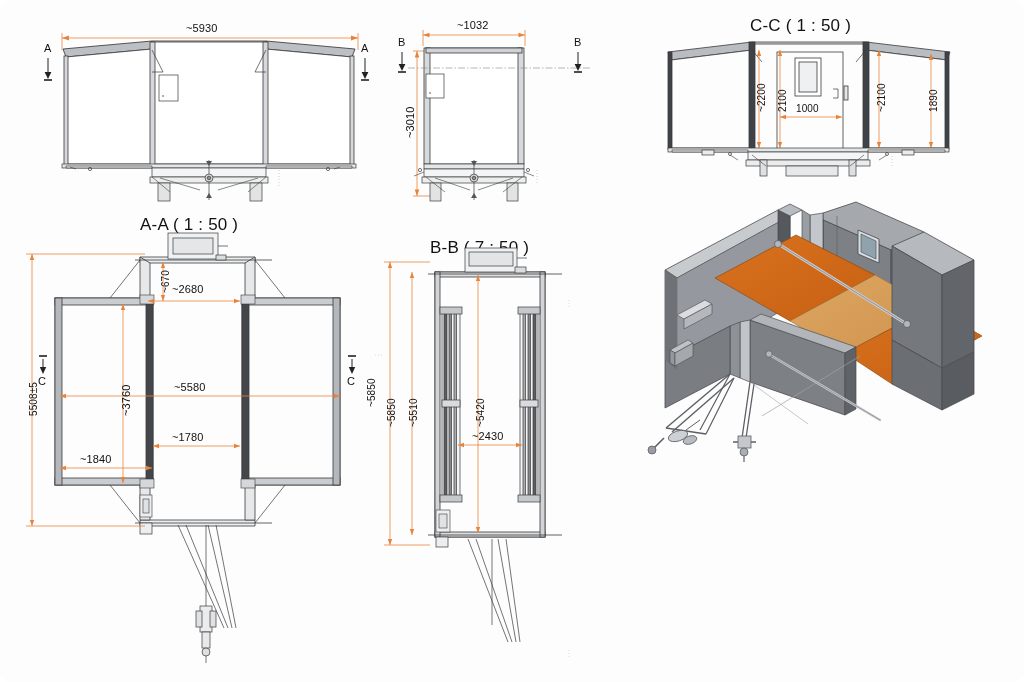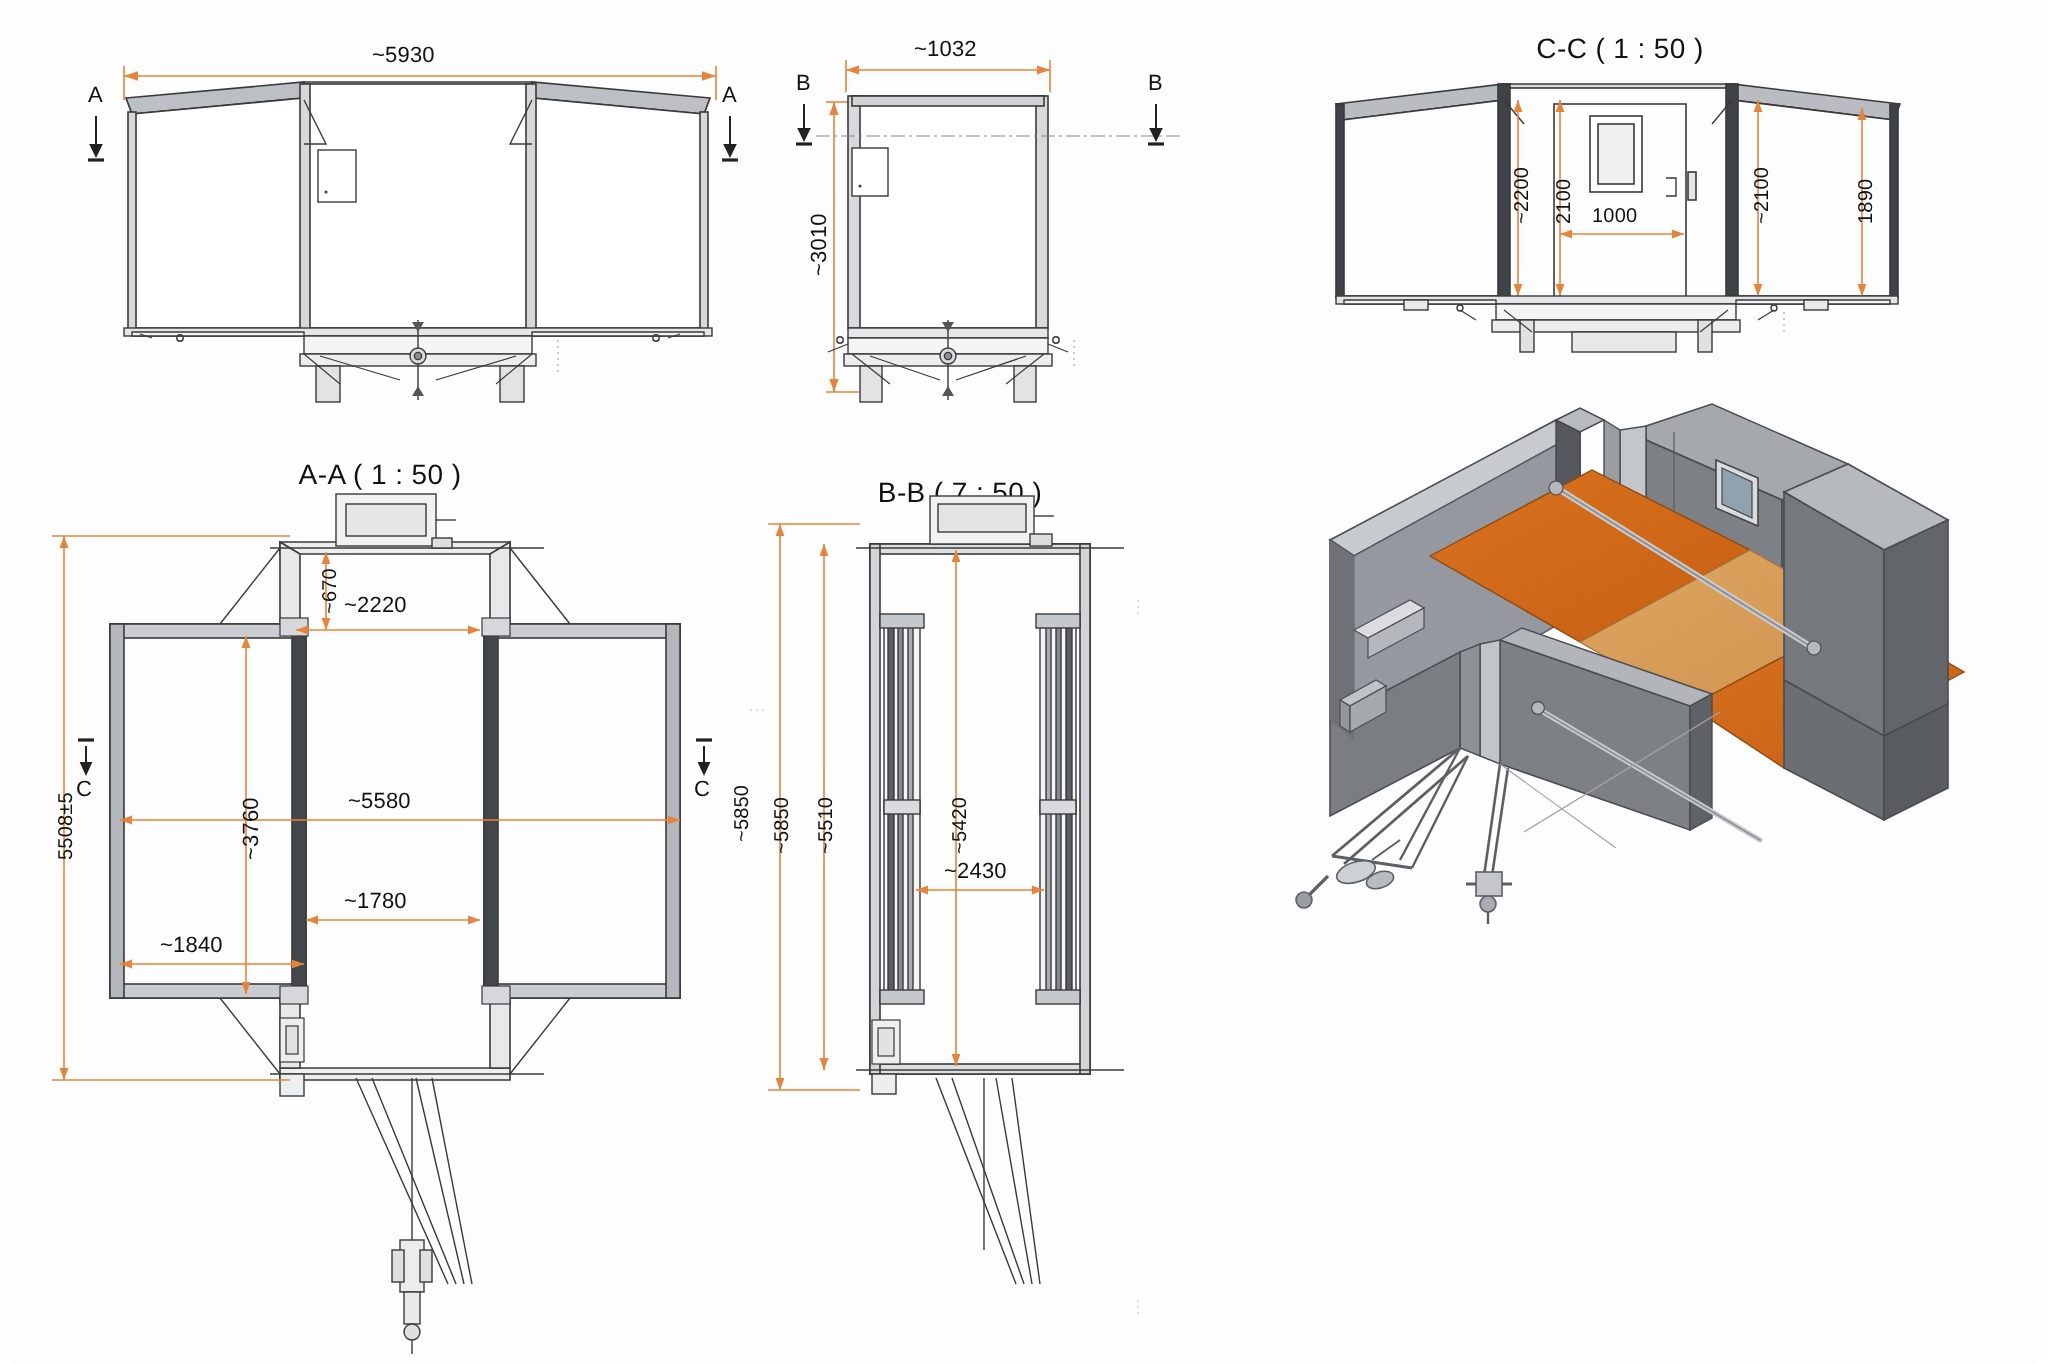--- a/index.html
+++ b/index.html
@@ -5,22 +5,22 @@
 <style>
   html,body{margin:0;padding:0;background:#ffffff;}
   body{
     width:1024px;height:682px;position:relative;overflow:hidden;
     font-family:"Liberation Sans","DejaVu Sans",sans-serif;
     color:#1a1a1a;
   }
   .sheet{position:absolute;inset:0;background:#fdfdfd;border-radius:11px;}
   .view{position:absolute;}
   .view-title{
-    position:absolute;font-size:14px;letter-spacing:.2px;color:#111;
-    white-space:nowrap;text-align:center;
+    position:absolute;font-size:17px;letter-spacing:.2px;color:#111;
+    white-space:nowrap;text-align:left;
   }
   .dim-text{
     position:absolute;font-size:11px;color:#111;white-space:nowrap;
     letter-spacing:.1px;
   }
   .dim-text.vert{transform-origin:left top;transform:rotate(-90deg);}
   .mark{position:absolute;font-size:11px;color:#111;}
   svg{position:absolute;top:0;left:0;overflow:visible;}
 </style>
 </head>
@@ -230,21 +230,21 @@
       <line x1="252" y1="156" x2="252" y2="168"></line>
     </g>
   </svg>
   <div class="dim-text vert" style="left:116px;top:112px;font-size:10px;">~2200</div>
   <div class="dim-text vert" style="left:137px;top:112px;font-size:10px;">2100</div>
   <div class="dim-text" style="left:156px;top:103px;font-size:10px;">1000</div>
   <div class="dim-text vert" style="left:236px;top:112px;font-size:10px;">~2100</div>
   <div class="dim-text vert" style="left:288px;top:112px;font-size:10px;">1890</div>
 </div>
 
-<div class="view" style="left:0;top:225px;width:380px;height:457px;">
+<div class="view" style="left:0;top:211px;width:380px;height:457px;">
   <div class="view-title" style="left:140px;top:4px;width:100px;">A-A ( 1 : 50 )</div>
   <svg width="380" height="457" viewBox="0 0 380 457">
 
     <g stroke="#3a3a3a" stroke-width="0.8" fill="#fdfdfd">
       <path d="M140 46 L255 46 L255 52 L140 52 Z" fill="#eceef0"></path>
       <path d="M140 46 L140 86 L150 86 L150 52 Z" fill="#e6e8ea"></path>
       <path d="M255 46 L255 86 L245 86 L245 52 Z" fill="#e6e8ea"></path>
       <path d="M140 309 L255 309 L255 315 L140 315 Z" fill="#eceef0"></path>
       <path d="M140 309 L140 272 L150 272 L150 309 Z" fill="#e6e8ea"></path>
       <path d="M255 309 L255 272 L245 272 L245 309 Z" fill="#e6e8ea"></path>
@@ -337,21 +337,21 @@
       <line x1="43" y1="148" x2="43" y2="160"></line>
       <path d="M39.8 156 L43 163 L46.2 156 Z" fill="#222" stroke="none"></path>
       <line x1="39" y1="145" x2="47" y2="145" stroke-width="1.6"></line>
       <line x1="352" y1="148" x2="352" y2="160"></line>
       <path d="M348.8 156 L352 163 L355.2 156 Z" fill="#222" stroke="none"></path>
       <line x1="348" y1="145" x2="356" y2="145" stroke-width="1.6"></line>
     </g>
   </svg>
   <div class="dim-text vert" style="left:28px;top:205px;font-size:10px;">5508±5</div>
   <div class="dim-text vert" style="left:160px;top:82px;font-size:10px;">~670</div>
-  <div class="dim-text" style="left:172px;top:72px;">~2220</div>
+  <div class="dim-text" style="left:172px;top:72px;">~2680</div>
   <div class="dim-text" style="left:174px;top:170px;">~5580</div>
   <div class="dim-text vert" style="left:120px;top:205px;">~3760</div>
   <div class="dim-text" style="left:172px;top:220px;">~1780</div>
   <div class="dim-text" style="left:80px;top:242px;">~1840</div>
   <div class="dim-text vert" style="left:366px;top:196px;font-size:10px;">~5850</div>
   <div class="mark" style="left:38px;top:164px;">C</div>
   <div class="mark" style="left:347px;top:164px;">C</div>
 </div>
 
 <div class="view" style="left:370px;top:225px;width:260px;height:457px;">

